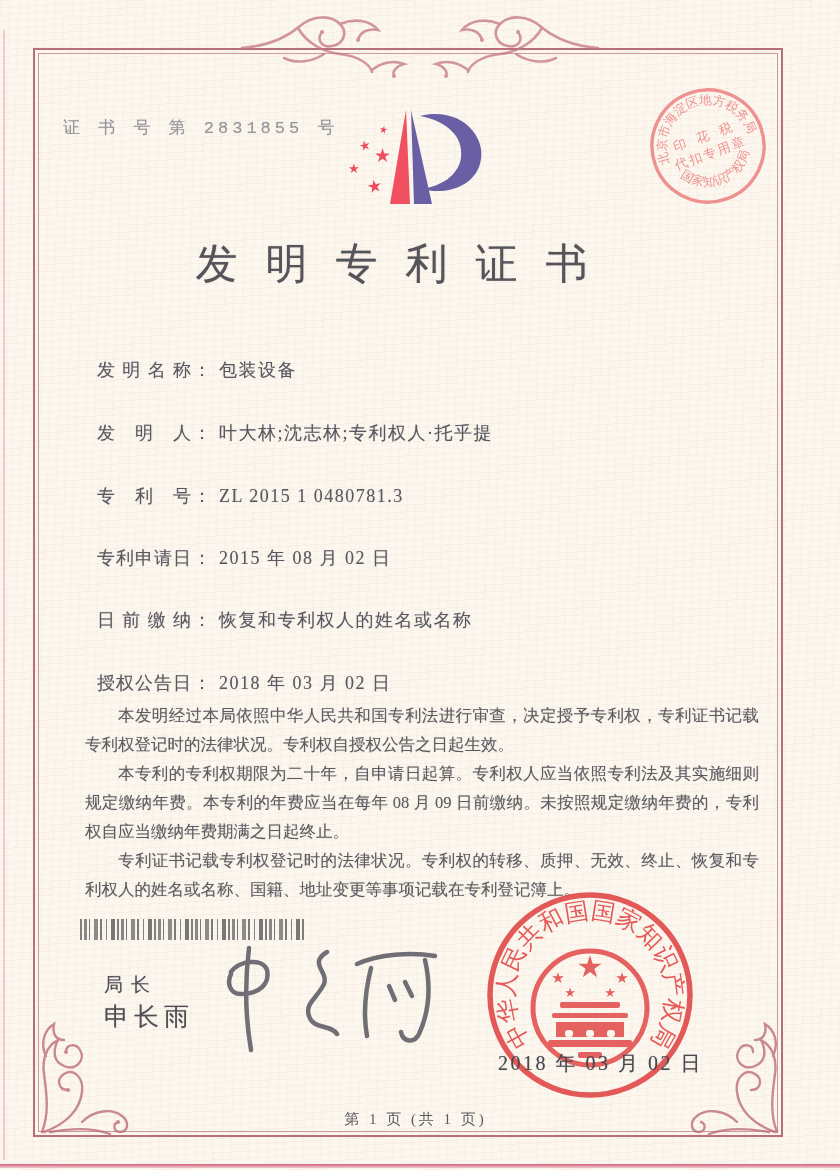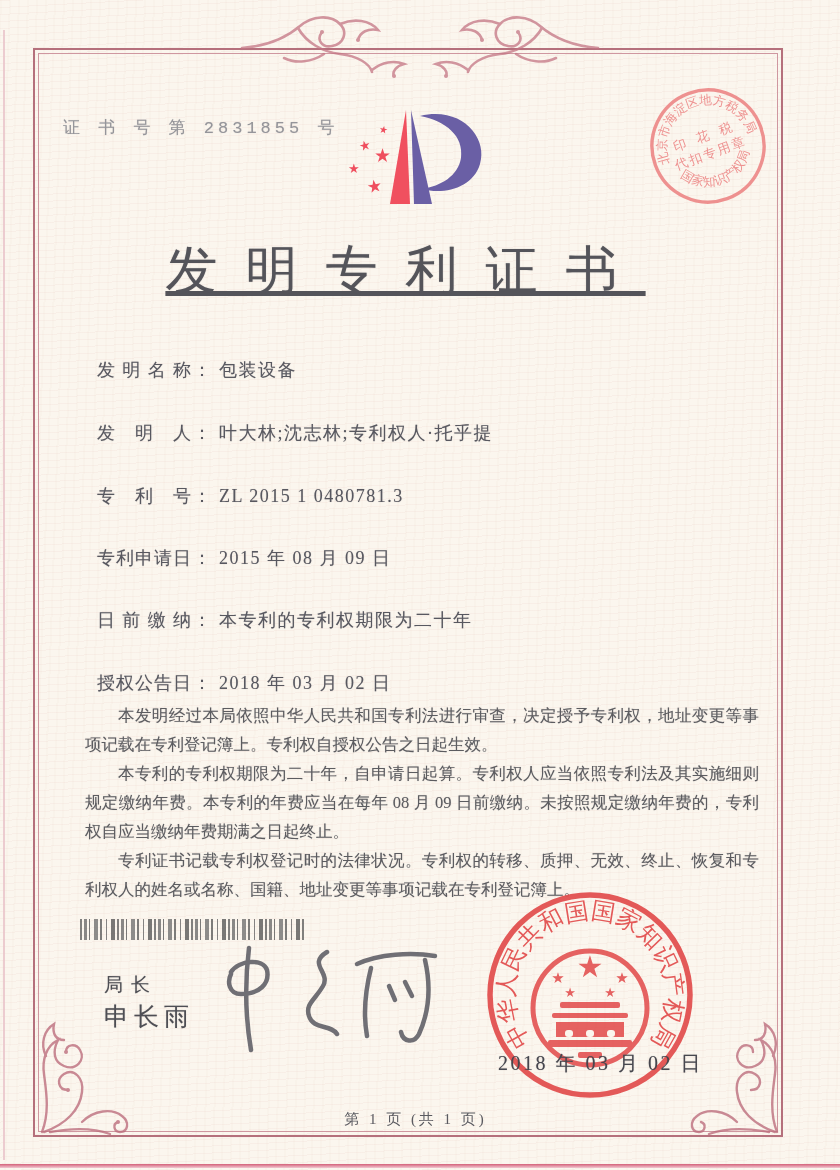--- a/index.html
+++ b/index.html
@@ -25,23 +25,22 @@
     content:"";position:absolute;inset:3px;border:1px solid #cf97a0;
   }
   .cert-no{
     position:absolute;left:63px;top:116px;font-size:17px;color:#95959a;
     letter-spacing:4px;text-shadow:0 0 1px rgba(140,140,145,.4);font-family:Liberation Mono, monospace;
   }
   .logo{position:absolute;left:340px;top:98px;width:175px;height:125px;}
   .logo .star{position:absolute;color:#ef4e5e;line-height:1;}
   .cert-title{
     position:absolute;left:0;right:57px;top:236px;text-align:center;
-    font-size:52px;color:#54545a;letter-spacing:28px;text-indent:28px;
+    font-size:42px;color:#54545a;letter-spacing:28px;text-indent:28px;
     text-shadow:0 0 1px rgba(80,80,85,.45);
-    text-decoration:underline;
   }
   .fields{position:absolute;left:85px;top:0;width:680px;}
   .field-row{position:absolute;left:12px;font-size:18px;color:#585860;white-space:nowrap;
     text-shadow:0 0 1px rgba(90,90,95,.35);}
   .field-label{display:inline-block;width:94px;text-align:justify;text-align-last:justify;vertical-align:bottom;}
   .field-colon{margin:0 8px 0 2px;}
   .field-value{letter-spacing:1.5px;}
   .row0{top:358px}.row1{top:421px}.row2{top:484px}.row3{top:546px}.row4{top:608px}.row5{top:671px}
   .body-text{
     position:absolute;left:85px;top:701px;width:674px;
@@ -167,32 +166,32 @@
   <div class="field-row row0">
     <span class="field-label">发明名称</span><span class="field-colon">：</span><span class="field-value">包装设备</span>
   </div>
   <div class="field-row row1">
     <span class="field-label">发明人</span><span class="field-colon">：</span><span class="field-value">叶大林;沈志林;专利权人·托乎提</span>
   </div>
   <div class="field-row row2">
     <span class="field-label">专利号</span><span class="field-colon">：</span><span class="field-value">ZL 2015 1 0480781.3</span>
   </div>
   <div class="field-row row3">
-    <span class="field-label">专利申请日</span><span class="field-colon">：</span><span class="field-value">2015 年 08 月 09 日</span>
+    <span class="field-label">专利申请日</span><span class="field-colon">：</span><span class="field-value">2015 年 08 月 02 日</span>
   </div>
   <div class="field-row row4">
-    <span class="field-label">日前缴纳</span><span class="field-colon">：</span><span class="field-value">本专利的专利权期限为二十年</span>
+    <span class="field-label">日前缴纳</span><span class="field-colon">：</span><span class="field-value">恢复和专利权人的姓名或名称</span>
   </div>
   <div class="field-row row5">
     <span class="field-label">授权公告日</span><span class="field-colon">：</span><span class="field-value">2018 年 03 月 02 日</span>
   </div>
 </div>
 
 <div class="body-text">
-  <p>本发明经过本局依照中华人民共和国专利法进行审查，决定授予专利权，地址变更等事项记载在专利登记簿上。专利权自授权公告之日起生效。</p>
+  <p>本发明经过本局依照中华人民共和国专利法进行审查，决定授予专利权，专利证书记载专利权登记时的法律状况。专利权自授权公告之日起生效。</p>
   <p>本专利的专利权期限为二十年，自申请日起算。专利权人应当依照专利法及其实施细则规定缴纳年费。本专利的年费应当在每年 08 月 09 日前缴纳。未按照规定缴纳年费的，专利权自应当缴纳年费期满之日起终止。</p>
   <p>专利证书记载专利权登记时的法律状况。专利权的转移、质押、无效、终止、恢复和专利权人的姓名或名称、国籍、地址变更等事项记载在专利登记簿上。</p>
 </div>
 
 <div class="barcode"></div>
 
 <div class="director-block">
   <div class="director-title">局长</div>
   <div class="director-name">申长雨</div>
 </div>

